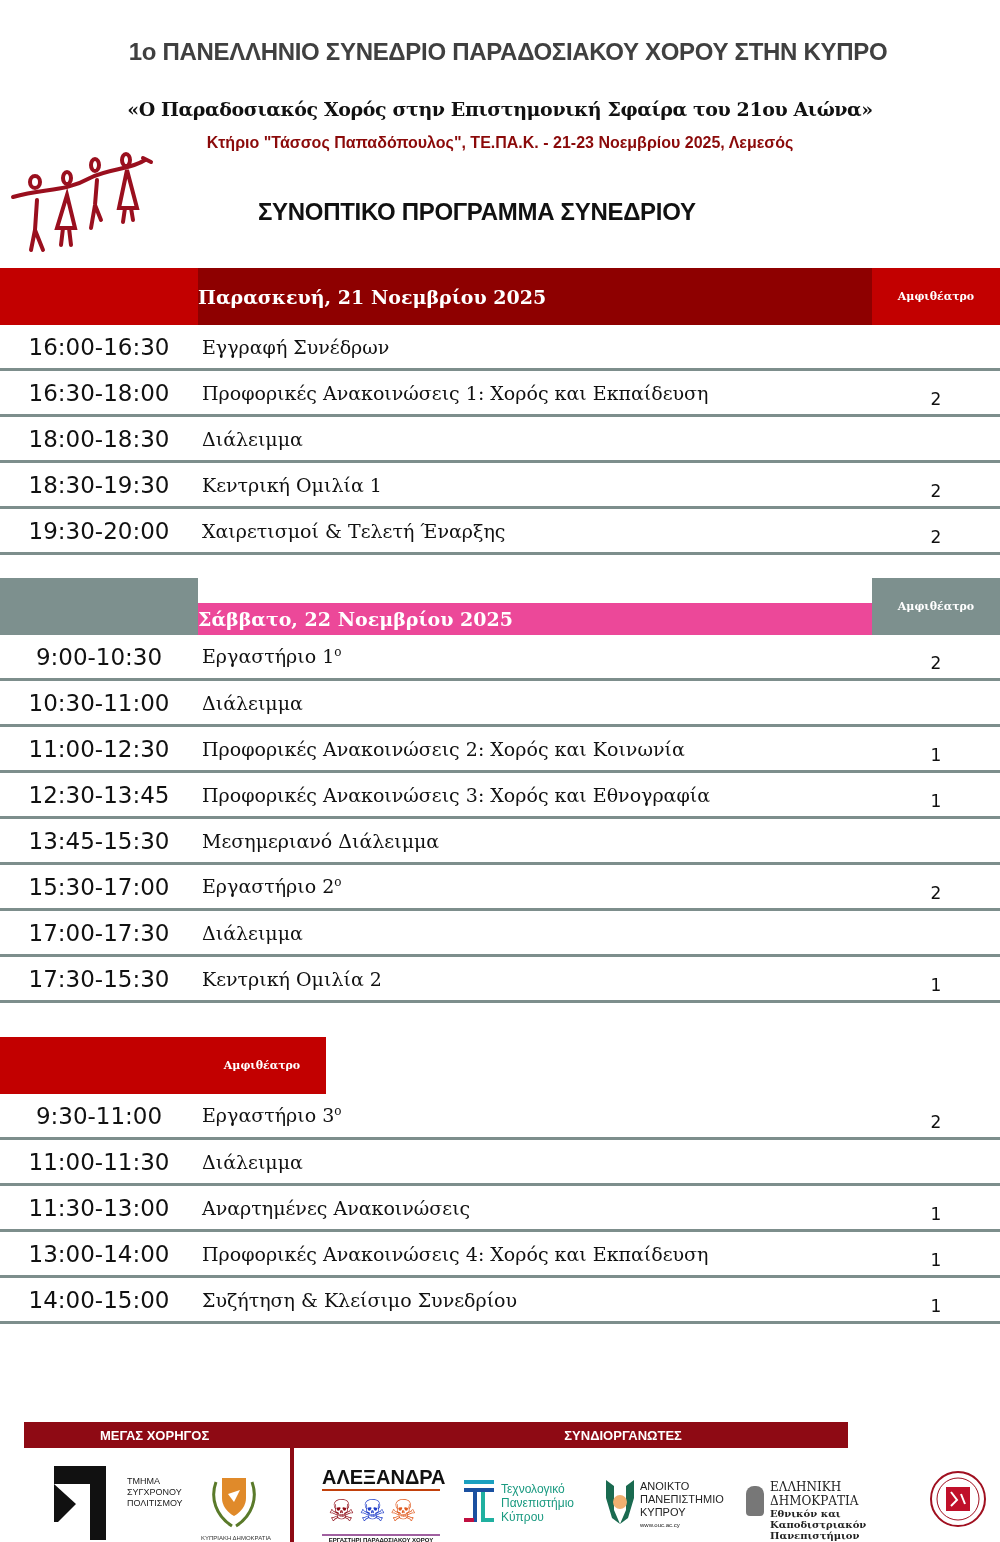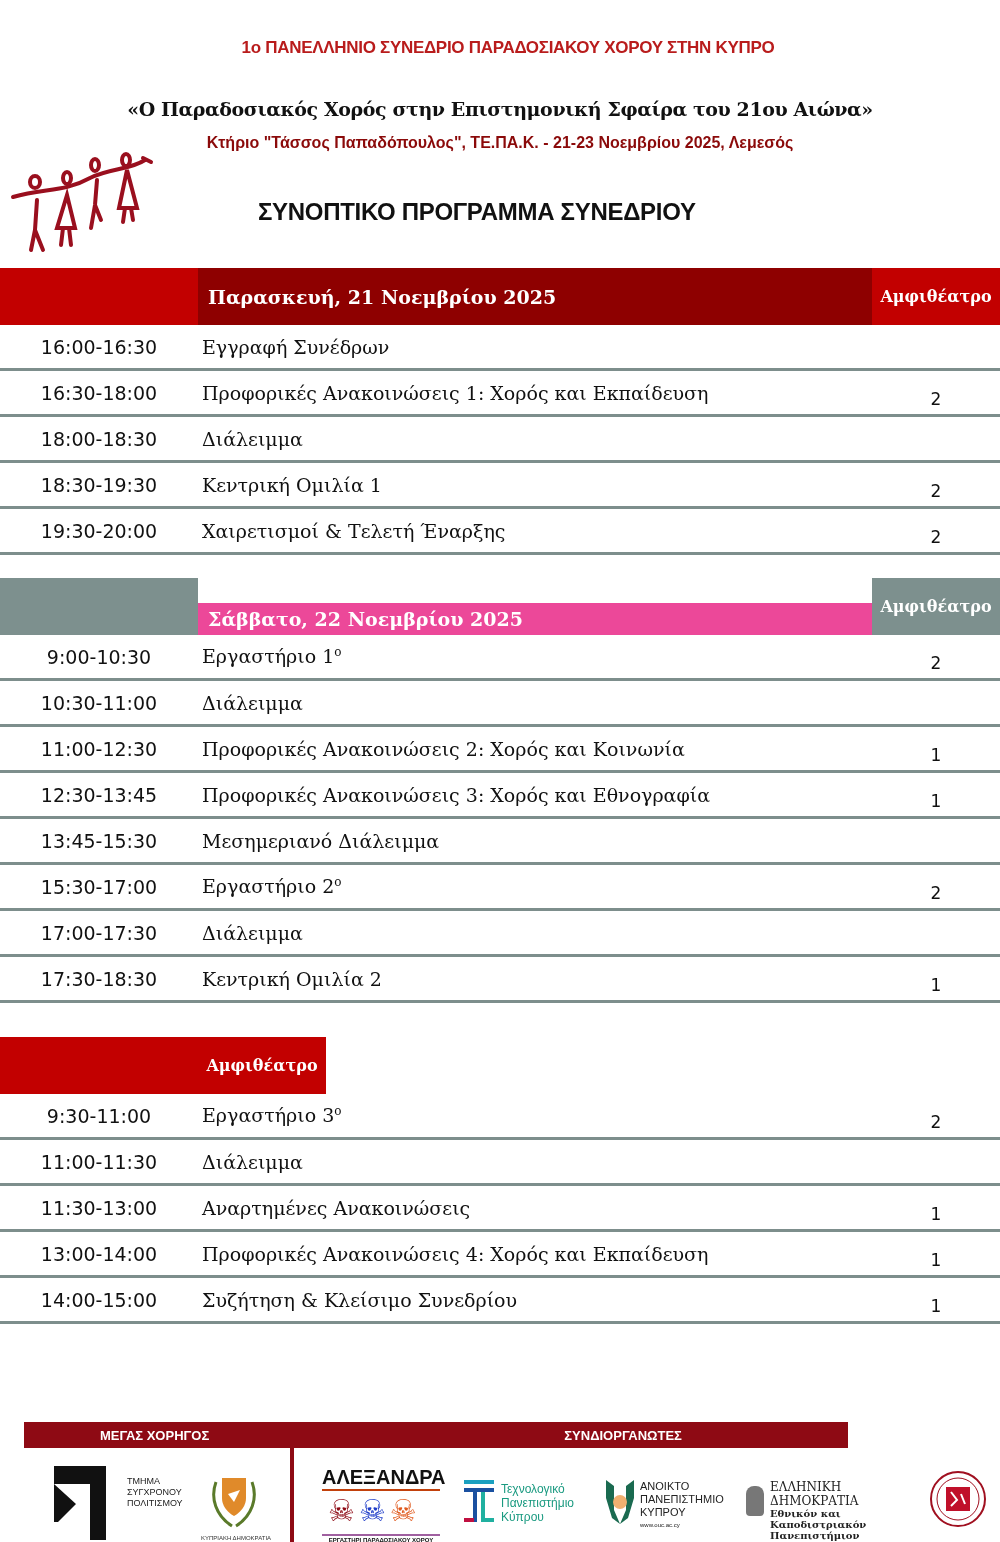--- a/index.html
+++ b/index.html
@@ -1,34 +1,34 @@
 <!DOCTYPE html>
 <html><head>
 <meta charset="utf-8">
 <style>
   * { box-sizing: border-box; margin: 0; padding: 0; }
   body { width: 1000px; height: 1542px; background: #ffffff; font-family: "DejaVu Sans", sans-serif; color: #111; position: relative; overflow: hidden; }
-  .title { position: absolute; top: 38px; left: 0; width: 1000px; text-align: center; font-family: "Liberation Sans", sans-serif; font-weight: bold; font-size: 17px; letter-spacing: -0.3px; color: #b91c1c; padding-left: 16px; }
+  .title { position: absolute; top: 38px; left: 0; width: 1000px; text-align: center; font-family: "Liberation Sans", sans-serif; font-weight: bold; font-size: 24px; letter-spacing: -0.3px; color: #404040; padding-left: 16px; }
   .subtitle { position: absolute; top: 98px; left: 0; width: 1000px; text-align: center; font-family: "DejaVu Serif", serif; font-weight: bold; font-size: 19px; color: #111; letter-spacing: -0.4px; }
   .venue { position: absolute; top: 134px; left: 0; width: 1000px; text-align: center; font-family: "Liberation Sans", sans-serif; font-weight: bold; font-size: 16px; color: #8b0a0a; }
   .logo { position: absolute; top: 150px; left: 5px; width: 150px; height: 110px; }
   .heading { position: absolute; top: 198px; left: 258px; font-family: "Liberation Sans", sans-serif; font-weight: bold; font-size: 24px; color: #111; letter-spacing: -0.3px; }
 
   .day-block { position: absolute; left: 0; width: 1000px; }
   .day-header { display: flex; height: 57px; }
   .dh-left { width: 198px; }
-  .dh-mid { flex: 1; display: flex; align-items: center; padding-left: 10px; font-family: "DejaVu Serif", serif; font-weight: bold; font-size: 19px; color: #fff; }
-  .dh-right { width: 128px; display: flex; align-items: center; justify-content: center; font-family: "DejaVu Serif", serif; font-weight: bold; font-size: 16px; color: #fff; text-align: center; }
+  .dh-mid { flex: 1; display: flex; align-items: center; padding-left: 0; font-family: "DejaVu Serif", serif; font-weight: bold; font-size: 19px; color: #fff; }
+  .dh-right { width: 128px; display: flex; align-items: center; justify-content: center; font-family: "DejaVu Serif", serif; font-weight: bold; font-size: 11px; color: #fff; text-align: center; }
   .red .dh-left, .red .dh-right { background: #c20000; }
   .red .dh-mid { background: #8e0000; }
   .grey .dh-left, .grey .dh-right { background: #7d908e; }
   .grey .dh-mid { background: #ec4899; margin-top: 25px; }
 
   .row { display: flex; height: 46px; border-bottom: 3px solid #7d8e8c; align-items: center; }
-  .row .time { width: 198px; text-align: center; font-size: 19px; color: #111; padding-top: 0px; }
+  .row .time { width: 198px; text-align: center; font-size: 23px; color: #111; padding-top: 0px; }
   .row .event { flex: 1; font-family: "DejaVu Serif", serif; font-size: 19px; color: #111; padding-left: 4px; }
   .row .event sup { font-size: 12px; }
   .row .hall { width: 128px; text-align: center; font-size: 17px; padding-top: 12px; color: #111; }
 
   .footer { position: absolute; top: 1422px; left: 0; width: 824px; height: 140px; margin-left: 24px; }
   .footer-bar { height: 26px; background: #8e0a14; display: flex; align-items: center; }
   .fb-label { font-family: "Liberation Sans", sans-serif; font-weight: bold; font-size: 13px; color: #fff; }
   .divider { position: absolute; left: 266px; top: 26px; width: 4px; height: 102px; background: #8e0a14; }
   .sponsor { position: absolute; font-family: "Liberation Sans", sans-serif; }
 </style>
@@ -124,21 +124,21 @@
       <div class="time">15:30-17:00</div>
       <div class="event"><span>Εργαστήριο 2</span><sup>ο</sup></div>
       <div class="hall">2</div>
     </div>
   <div class="row">
       <div class="time">17:00-17:30</div>
       <div class="event">Διάλειμμα</div>
       <div class="hall"></div>
     </div>
   <div class="row">
-      <div class="time">17:30-18:30</div>
+      <div class="time">17:30-15:30</div>
       <div class="event">Κεντρική Ομιλία 2</div>
       <div class="hall">1</div>
     </div>
 </div>
 
 <div class="day-block red" style="top:1037px;">
   <div class="day-header">
     <div class="dh-left"></div>
     <div class="dh-right">Αμφιθέατρο</div>
   </div>

